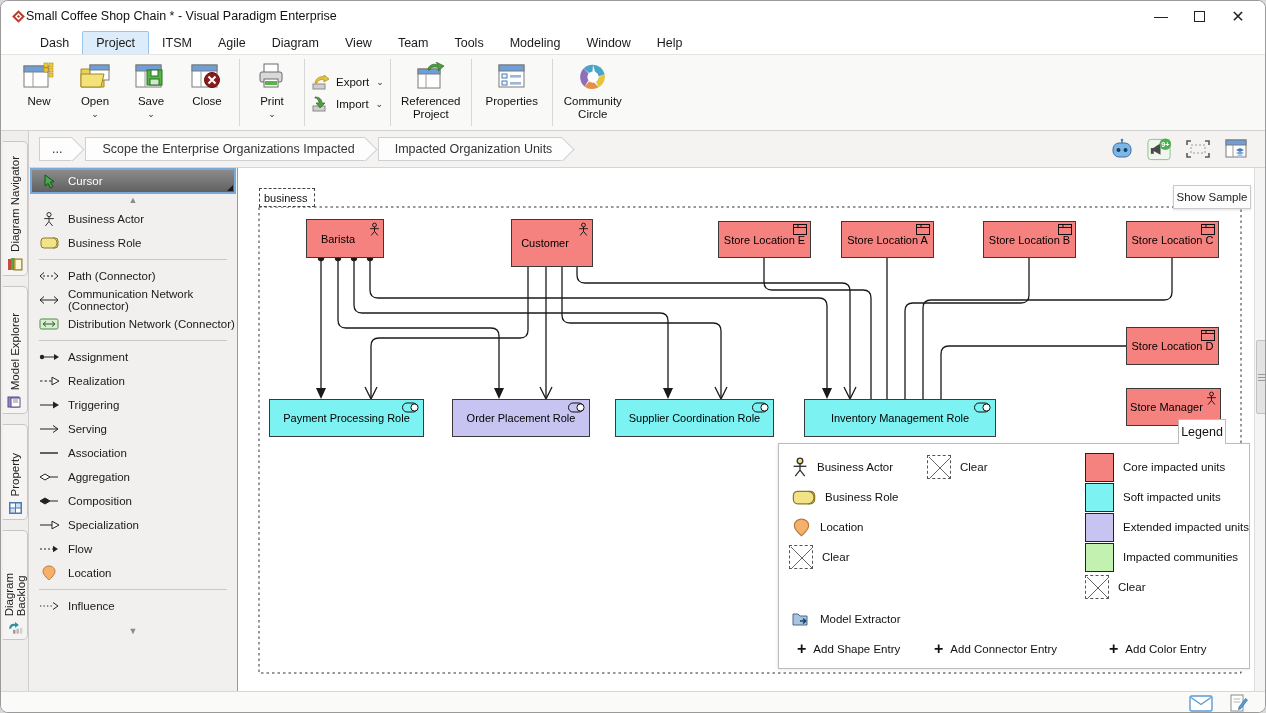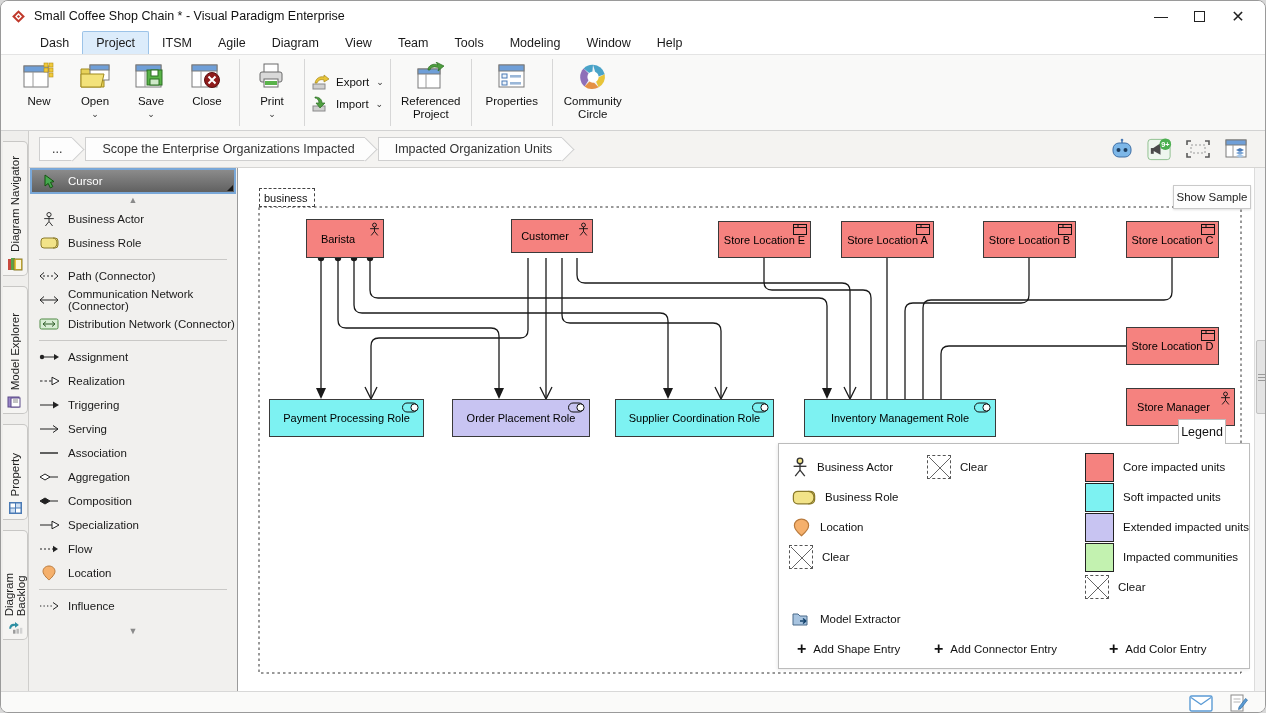--- a/index.html
+++ b/index.html
@@ -4,21 +4,21 @@
 <style>
   * { margin:0; padding:0; box-sizing:border-box; }
   html,body { background:#d8d8d8; }
   body { font-family:"Liberation Sans", sans-serif; }
   #app { position:relative; width:1266px; height:713px; background:#fff; border:1px solid #9a9a9a;
          border-radius:8px; overflow:hidden; }
 
   
   #titlebar { position:absolute; left:0; top:0; width:100%; height:30px; background:#fff;
               display:flex; align-items:center; padding-left:10px; }
-  #titlebar .title { font-size:12.5px; color:#111; margin-left:8px; }
+  #titlebar .title { font-size:12.5px; color:#111; }
   .winbtns { position:absolute; right:8px; top:0; height:30px; display:flex; align-items:center; gap:26px; padding-right:12px; }
   .winbtn { width:14px; height:14px; display:flex; align-items:center; justify-content:center;
             font-size:14px; color:#222; cursor:default; }
 
   
   #menubar { position:absolute; left:0; top:30px; width:100%; height:24px; background:#fff;
              display:flex; align-items:flex-end; padding-left:26px; border-bottom:1px solid #e4e4e4;}
   .menu-item { font-size:12.5px; color:#1a1a1a; padding:4px 13px; }
   .menu-item.active { background:#dcecfb; border:1px solid #9cc3e8; border-bottom:none; border-radius:2px 2px 0 0; }
 
@@ -560,21 +560,21 @@
       <div class="node actor-node" style="left: 68px; top: 51px; width: 78px; height: 39px; background-color: rgb(245, 130, 127);">
         <span>Barista</span>
         <svg class="badge" width="11" height="15" viewBox="0 0 12 15">
           <circle cx="6" cy="2.6" r="2.1" fill="none" stroke="#111"></circle>
             <line x1="6" y1="4.7" x2="6" y2="9.5" stroke="#111"></line>
           <line x1="1.2" y1="6.6" x2="10.8" y2="6.6" stroke="#111"></line>
             <line x1="6" y1="9.5" x2="2.4" y2="14" stroke="#111"></line>
           <line x1="6" y1="9.5" x2="9.6" y2="14" stroke="#111"></line>
         </svg>
       </div>
-      <div class="node actor-node" style="left: 273px; top: 51px; width: 82px; height: 34px; background-color: rgb(245, 130, 127);">
+      <div class="node actor-node" style="left: 273px; top: 51px; width: 82px; height: 48px; background-color: rgb(245, 130, 127);">
         <span>Customer</span>
         <svg class="badge" width="11" height="15" viewBox="0 0 12 15">
           <circle cx="6" cy="2.6" r="2.1" fill="none" stroke="#111"></circle>
             <line x1="6" y1="4.7" x2="6" y2="9.5" stroke="#111"></line>
           <line x1="1.2" y1="6.6" x2="10.8" y2="6.6" stroke="#111"></line>
             <line x1="6" y1="9.5" x2="2.4" y2="14" stroke="#111"></line>
           <line x1="6" y1="9.5" x2="9.6" y2="14" stroke="#111"></line>
         </svg>
       </div>
 
@@ -611,21 +611,21 @@
         </svg>
       </div>
       <div class="node" style="left: 888px; top: 159px; width: 93px; height: 38px; background-color: rgb(245, 130, 127);">
         <span>Store Location D</span>
         <svg class="badge" width="14" height="11" viewBox="0 0 14 11">
           <rect x="0.5" y="0.5" width="13" height="10" fill="none" stroke="#111"></rect>
           <line x1="0.5" y1="3.5" x2="13.5" y2="3.5" stroke="#111"></line>
             <line x1="5" y1="0.5" x2="5" y2="3.5" stroke="#111"></line>
         </svg>
       </div>
-      <div class="node actor-node" style="left: 888px; top: 220px; width: 109px; height: 38px; background-color: rgb(245, 130, 127);">
+      <div class="node actor-node" style="left: 888px; top: 220px; width: 95px; height: 38px; background-color: rgb(245, 130, 127);">
         <span>Store Manager</span>
         <svg class="badge" width="11" height="15" viewBox="0 0 12 15">
           <circle cx="6" cy="2.6" r="2.1" fill="none" stroke="#111"></circle>
             <line x1="6" y1="4.7" x2="6" y2="9.5" stroke="#111"></line>
           <line x1="1.2" y1="6.6" x2="10.8" y2="6.6" stroke="#111"></line>
             <line x1="6" y1="9.5" x2="2.4" y2="14" stroke="#111"></line>
           <line x1="6" y1="9.5" x2="9.6" y2="14" stroke="#111"></line>
         </svg>
       </div>
 

